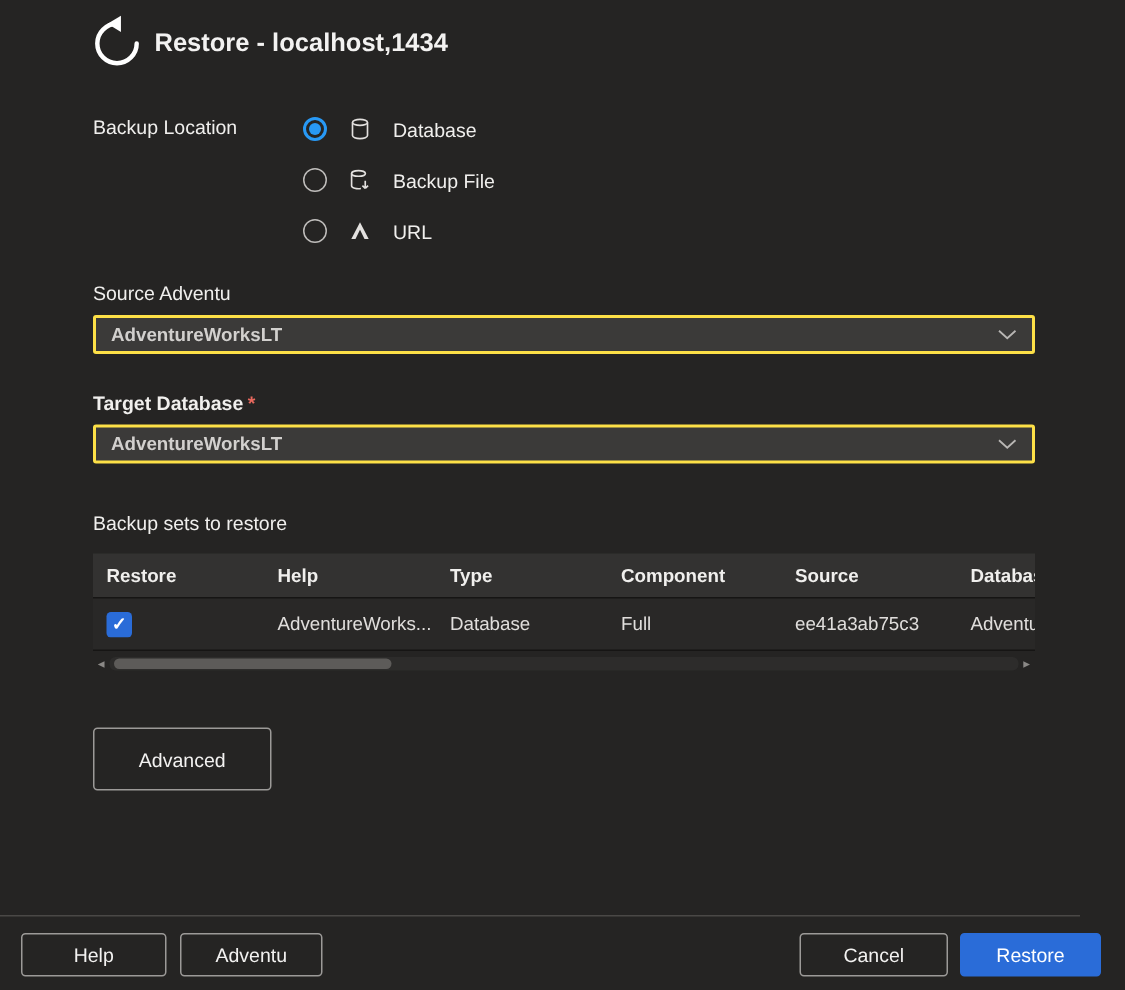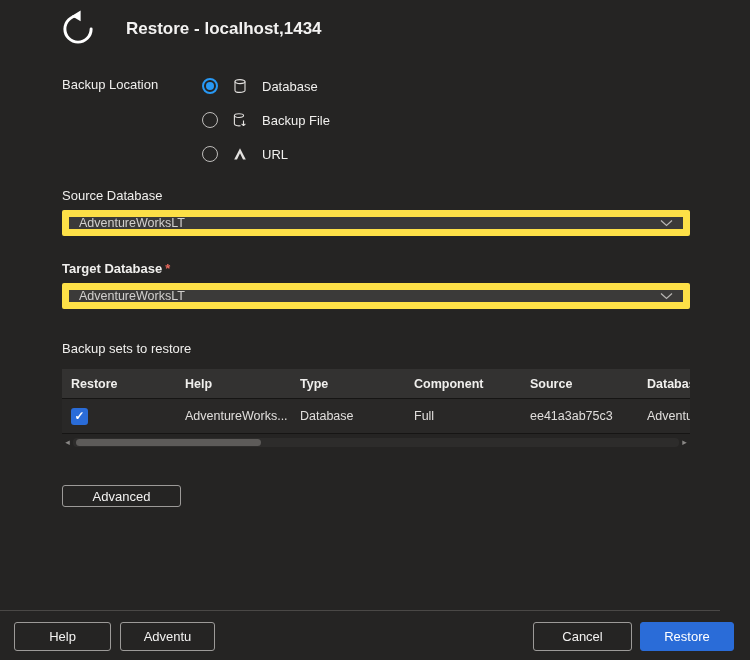--- a/index.html
+++ b/index.html
@@ -7,41 +7,41 @@
     --radio-selected:#2899f5;
     --required:#e9695e;
   }
   *{box-sizing:border-box;}
   html,body{margin:0;padding:0;}
   body{
     width:750px;height:660px;position:relative;overflow:hidden;
     background:#252423;color:#e8e6e3;
     font-family:"Liberation Sans",sans-serif;
   }
-  .title-row{position:absolute;left:57px;top:8px;display:flex;align-items:center;gap:27px;}
+  .title-row{position:absolute;left:57px;top:8px;display:flex;align-items:center;gap:4px;}
   .title{font-size:17px;font-weight:700;color:#f3f2f1;margin:0;}
   .lbl{position:absolute;font-size:13px;color:#f0efed;}
   #lbl-backup-location{left:62px;top:77px;}
   #lbl-source{left:62px;top:188px;}
   #lbl-target{left:62px;top:261px;font-weight:bold;}
   #lbl-backupsets{left:62px;top:341px;}
   .req{color:var(--required);margin-left:3px;}
 
   .radio-row{position:absolute;left:202px;display:flex;align-items:center;gap:13px;height:18px;cursor:pointer;}
   .radio{width:16px;height:16px;border-radius:50%;border:1px solid #bfbdbb;position:relative;flex:0 0 16px;}
   .radio.selected{border:2px solid var(--radio-selected);}
   .radio.selected::after{content:"";position:absolute;inset:2px;border-radius:50%;background:var(--radio-selected);}
   .opt-icon{width:18px;height:17px;display:flex;align-items:center;justify-content:center;}
   .opt-label{font-size:13px;color:#f0efed;}
 
   .dropdown{
     position:absolute;left:62px;width:628px;height:26px;
-    background:#3b3a39;border:7px solid #fde047;border-radius:2px;
+    background:#3b3a39;border:2px solid #fde047;border-radius:2px;
     display:flex;align-items:center;justify-content:space-between;
-    padding:0 10px;font-size:12.5px;color:#d2d0ce;cursor:pointer;
+    padding:0 10px;font-size:12.5px;color:#d2d0ce;cursor:pointer;font-weight:bold;
   }
   #dd-source{top:210px;} #dd-target{top:283px;}
 
   .table{position:absolute;left:62px;top:369px;width:628px;font-size:12.5px;}
   .thead,.trow{display:grid;grid-template-columns:117px 115px 114px 116px 117px 49px;}
   .thead{background:#333231;height:29px;align-items:center;font-weight:700;color:#f0efed;}
   .trow{background:#292827;height:36px;align-items:center;color:#e0dedc;border-top:1px solid #161514;border-bottom:1px solid #161514;}
   .cell{padding:0 6px;white-space:nowrap;overflow:hidden;}
   .cell.first{padding-left:9px;}
   .checkbox{
@@ -53,21 +53,21 @@
   .hscroll{position:absolute;left:62px;top:437px;width:628px;height:11px;display:flex;align-items:center;}
   .scroll-arrow{color:#8a8886;font-size:9px;width:11px;text-align:center;cursor:pointer;line-height:11px;}
   .track{flex:1;height:9px;background:#2d2c2b;position:relative;border-radius:4px;}
   .thumb{position:absolute;left:3px;top:1px;width:185px;height:7px;background:#5d5b59;border-radius:4px;cursor:pointer;}
 
   .btn{
     background:#252423;border:1px solid #9c9a98;border-radius:3px;
     color:#f3f2f1;font-size:13px;font-family:inherit;cursor:pointer;
   }
   .btn.primary{background:var(--accent);border:1px solid var(--accent);color:#ffffff;}
-  #btn-advanced{position:absolute;left:62px;top:485px;width:119px;height:22px;}
+  #btn-advanced{position:absolute;left:62px;top:485px;width:119px;height:42px;}
 
   .footer{position:absolute;left:0;top:610px;width:720px;height:50px;border-top:1px solid #4a4846;background:#252423;padding-left:19px;}
   .footer .btn{position:absolute;top:11px;height:29px;}
   #btn-help{left:14px;width:97px;}
   #btn-script{left:120px;width:95px;}
   #btn-cancel{left:533px;width:99px;}
   #btn-restore{left:640px;width:94px;}
 
   svg{display:block;}
 </style>
@@ -112,21 +112,21 @@
 <div class="radio-row" style="top:145px;">
   <span class="radio"></span>
   <span class="opt-icon">
     <svg width="16" height="16" viewBox="0 0 16 16">
       <path d="M8 2.2 L13.8 13.4 H11 L8 7.2 L5 13.4 H2.2 Z" fill="#e3e1df"></path>
     </svg>
   </span>
   <span class="opt-label">URL</span>
 </div>
 
-<div class="lbl" id="lbl-source">Source Database</div>
+<div class="lbl" id="lbl-source">Source Adventu</div>
 <div class="dropdown" id="dd-source">
   <span>AdventureWorksLT</span>
   <span>
     <svg width="13" height="8" viewBox="0 0 13 8">
         <path d="M1 1.5 L6.5 6.5 L12 1.5" fill="none" stroke="#b8b6b4" stroke-width="1.2"></path>
       </svg>
   </span>
 </div>
 
 <div class="lbl" id="lbl-target">

